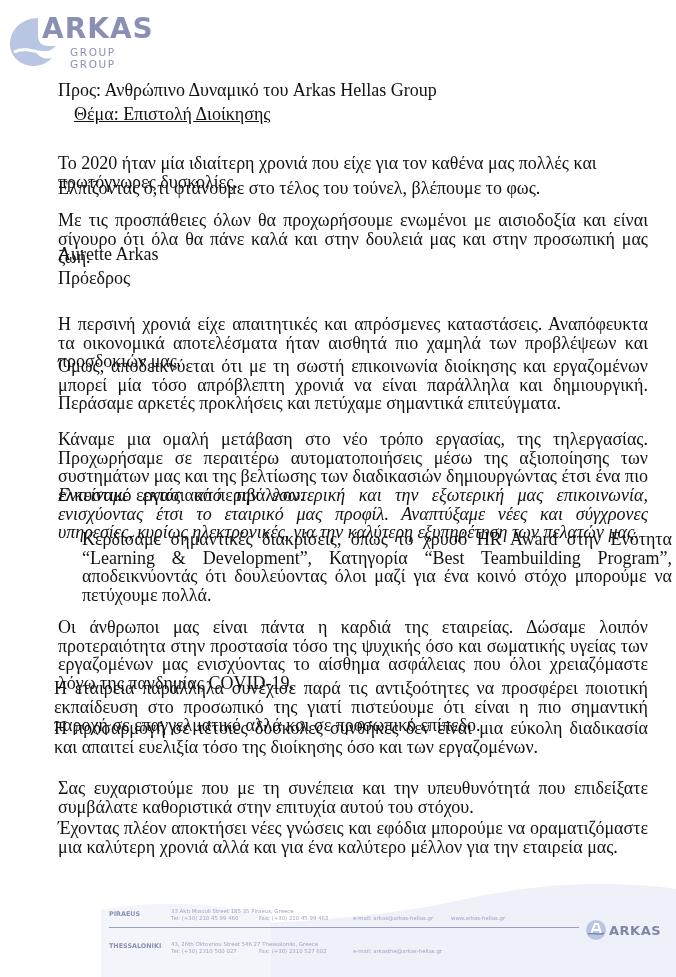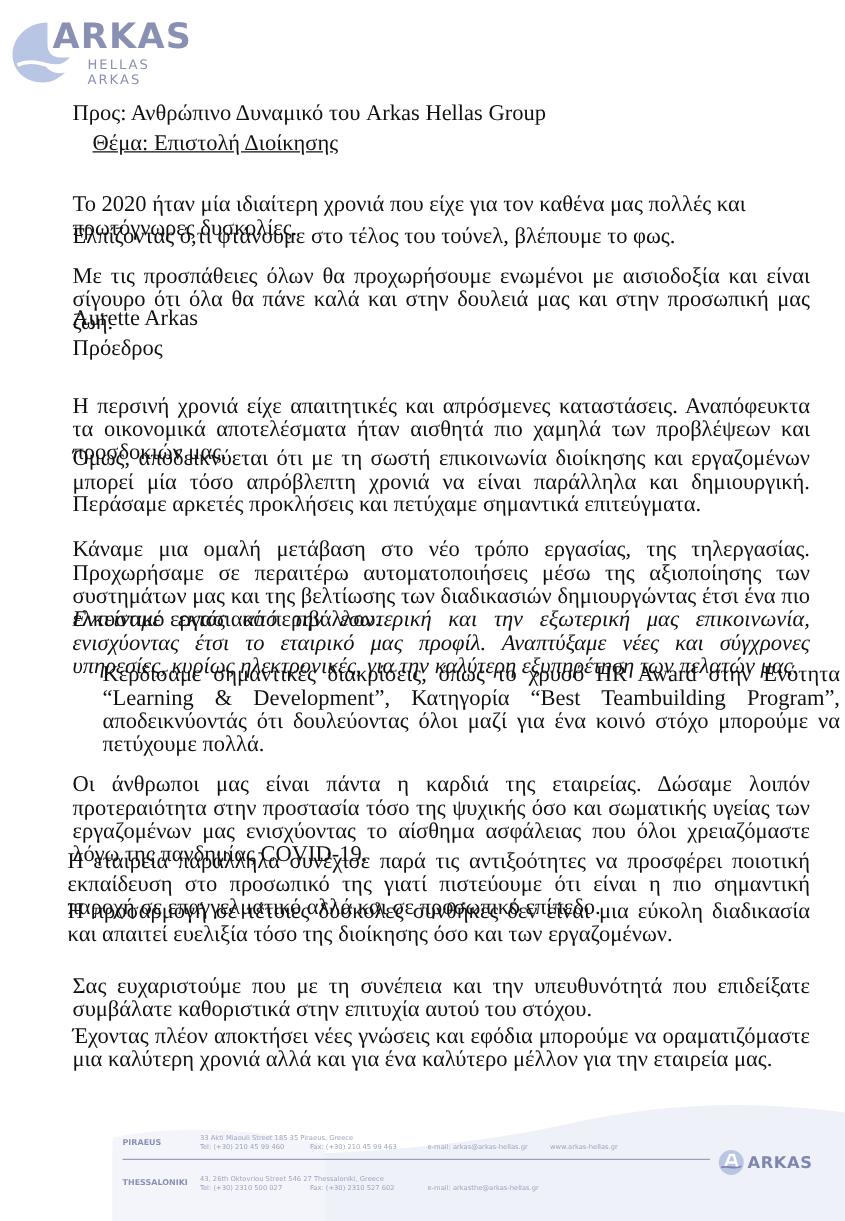--- a/index.html
+++ b/index.html
@@ -12,39 +12,39 @@
     .logo-word { position: absolute; left: 34px; top: 6px; font-family: "DejaVu Sans", sans-serif; font-weight: bold; font-size: 28px; letter-spacing: 1px; color: #8a90b4; line-height: 30px; }
     .logo-sub { position: absolute; left: 62px; top: 38px; font-family: "DejaVu Sans", sans-serif; font-size: 10.5px; letter-spacing: 1.6px; color: #8a90b4; line-height: 12px; }
 
     
     .txt { position: absolute; left: 58px; width: 590px; font-size: 18px; line-height: 18.5px; }
     .just { text-align: justify; text-align-last: left; }
     .right { text-align: left; }
     .u { text-decoration: underline; }
 
     
-    .footer { position: absolute; left: 0; top: 880px; width: 542px; height: 97px; }
+    .footer { position: absolute; left: 11px; top: 880px; width: 542px; height: 97px; }
     .footer .wave { position: absolute; left: 0; top: 0; }
     .f-city { position: absolute; font-family: "DejaVu Sans", sans-serif; font-weight: bold; font-size: 6.4px; color: #8a90b4; }
     .f-line { position: absolute; font-family: "DejaVu Sans", sans-serif; font-size: 5.4px; color: #9fa4c2; white-space: nowrap; line-height: 7px; }
     .f-rule { position: absolute; left: 98px; top: 47px; width: 470px; height: 1px; background: #9aa0bb; }
     .f-logo-word { position: absolute; left: 598px; top: 43px; font-family: "DejaVu Sans", sans-serif; font-weight: bold; font-size: 13px; color: #7f86ad; letter-spacing: 0.5px; }
   </style>
 </head>
 <body>
 
 <div class="page">
 
   <div class="logo">
     <svg width="60" height="56" viewBox="0 0 60 56">
       <path d="M30 6 C14 6 2 18 2 32 C2 44 12 54 26 54 C34 54 40 50 44 46 C36 48 30 44 28 40 C34 42 42 40 48 34 L40 34 C34 34 30 30 30 24 Z" fill="#b8c6e3"></path>
       <path d="M6 40 C14 36 22 38 30 40 C38 42 46 40 52 36" stroke="#ffffff" stroke-width="3" fill="none"></path>
     </svg>
     <div class="logo-word">ARKAS</div>
-    <div class="logo-sub">HELLAS ARKAS</div>
+    <div class="logo-sub">GROUP GROUP</div>
   </div>
 
   <div class="txt" style="top:81px;">Προς: Ανθρώπινο Δυναμικό του Arkas Hellas Group</div>
   <div class="txt u" style="top:105px; width:auto;margin-left:16px;">Θέμα: Επιστολή Διοίκησης</div>
 
   <div class="txt" style="top:154px;">Το 2020 ήταν μία ιδιαίτερη χρονιά που είχε για τον καθένα μας πολλές και πρωτόγνωρες δυσκολίες.</div>
   <div class="txt" style="top:179px;">Ελπίζοντας ό,τι φτάνουμε στο τέλος του τούνελ, βλέπουμε το φως.</div>
   <div class="txt just" style="top:187px;margin-top:24px;">Με τις προσπάθειες όλων θα προχωρήσουμε ενωμένοι με αισιοδοξία και είναι σίγουρο ότι όλα θα πάνε καλά και στην δουλειά μας και στην προσωπική μας ζωή.</div>
 
   <div class="txt right" style="top:245px;">Aurette Arkas</div>

